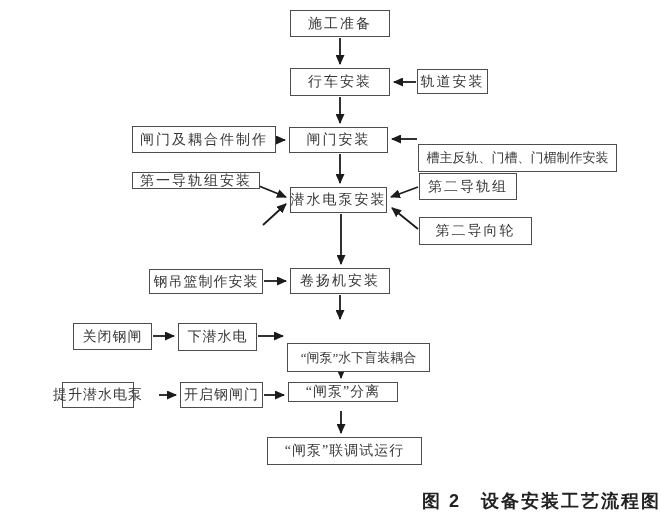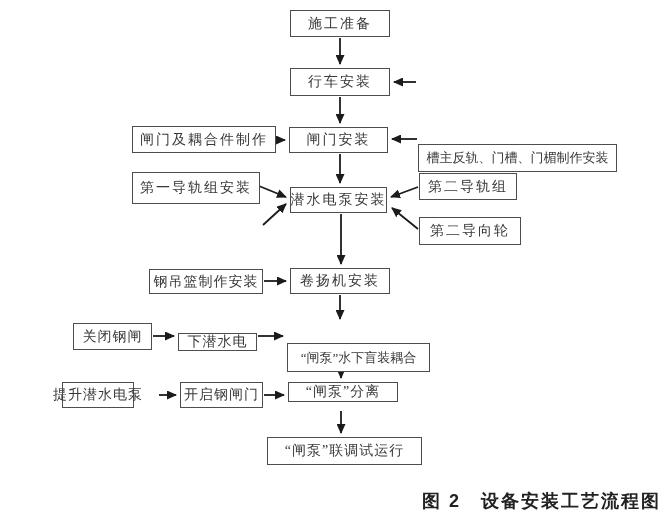--- a/index.html
+++ b/index.html
@@ -65,31 +65,32 @@
     <line class="edge" x1="153" y1="336" x2="174" y2="336" marker-end="url(#ah)"></line>
     <line class="edge" x1="258" y1="336" x2="283" y2="336" marker-end="url(#ah)"></line>
     <line class="edge" x1="341" y1="353" x2="341" y2="378" marker-end="url(#ah)"></line>
     <line class="edge" x1="159" y1="395" x2="176" y2="395" marker-end="url(#ah)"></line>
     <line class="edge" x1="264" y1="395" x2="284" y2="395" marker-end="url(#ah)"></line>
     <line class="edge" x1="341" y1="411" x2="341" y2="433" marker-end="url(#ah)"></line>
   </svg>
 
   <div class="node" style="left:290px;top:10px;width:100px;height:27px">施工准备</div>
   <div class="node" style="left:290px;top:68px;width:100px;height:28px">行车安装</div>
+  <div class="node" style="left:417px;top:69px;width:71px;height:25px">轨道安装</div>
   <div class="node" style="left:132px;top:126px;width:144px;height:27px">闸门及耦合件制作</div>
   <div class="node" style="left:289px;top:127px;width:99px;height:26px">闸门安装</div>
   <div class="node tight" style="left:418px;top:124px;width:199px;height:28px">槽主反轨、门槽、门楣制作安装</div>
-  <div class="node" style="left:132px;top:172px;width:128px;height:32px">第一导轨组安装</div>
+  <div class="node" style="left:132px;top:172px;width:128px;height:17px">第一导轨组安装</div>
   <div class="node" style="left:290px;top:187px;width:97px;height:26px">潜水电泵安装</div>
   <div class="node" style="left:419px;top:173px;width:98px;height:27px">第二导轨组</div>
-  <div class="node" style="left:419px;top:217px;width:102px;height:28px">第二导向轮</div>
+  <div class="node" style="left:419px;top:217px;width:113px;height:28px">第二导向轮</div>
   <div class="node" style="left:149px;top:269px;width:114px;height:25px;letter-spacing:1px">钢吊篮制作安装</div>
   <div class="node" style="left:73px;top:323px;width:79px;height:27px;letter-spacing:1px">关闭钢闸</div>
   <div class="node" style="left:290px;top:268px;width:100px;height:26px">卷扬机安装</div>
-  <div class="node" style="left:178px;top:333px;width:79px;height:18px;letter-spacing:1px">下潜水电</div>
+  <div class="node" style="left:178px;top:323px;width:79px;height:28px;letter-spacing:1px">下潜水电</div>
   <div class="node tight" style="left:287px;top:323px;width:143px;height:29px">“闸泵”水下盲装耦合</div>
   <div class="node" style="left:62px;top:382px;width:72px;height:26px;letter-spacing:1px">提升潜水电泵</div>
   <div class="node" style="left:180px;top:382px;width:83px;height:26px;letter-spacing:1px">开启钢闸门</div>
   <div class="node" style="left:288px;top:382px;width:110px;height:20px;letter-spacing:1px">“闸泵”分离</div>
   <div class="node" style="left:267px;top:437px;width:155px;height:28px;letter-spacing:1px">“闸泵”联调试运行</div>
 
   <div class="caption">图 2　设备安装工艺流程图</div>
 
 </div>
 

